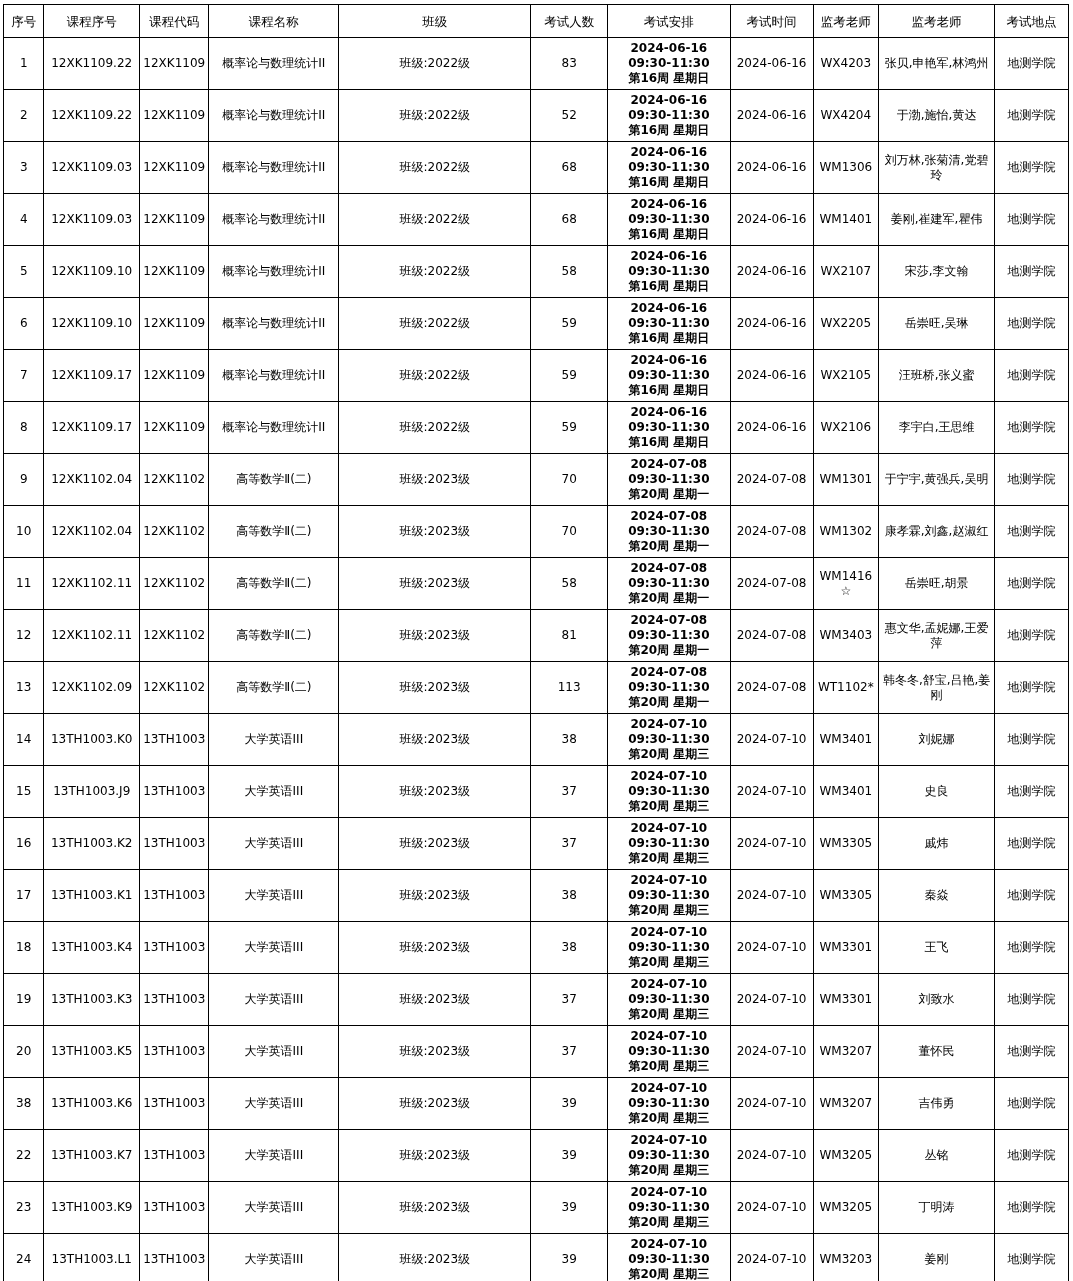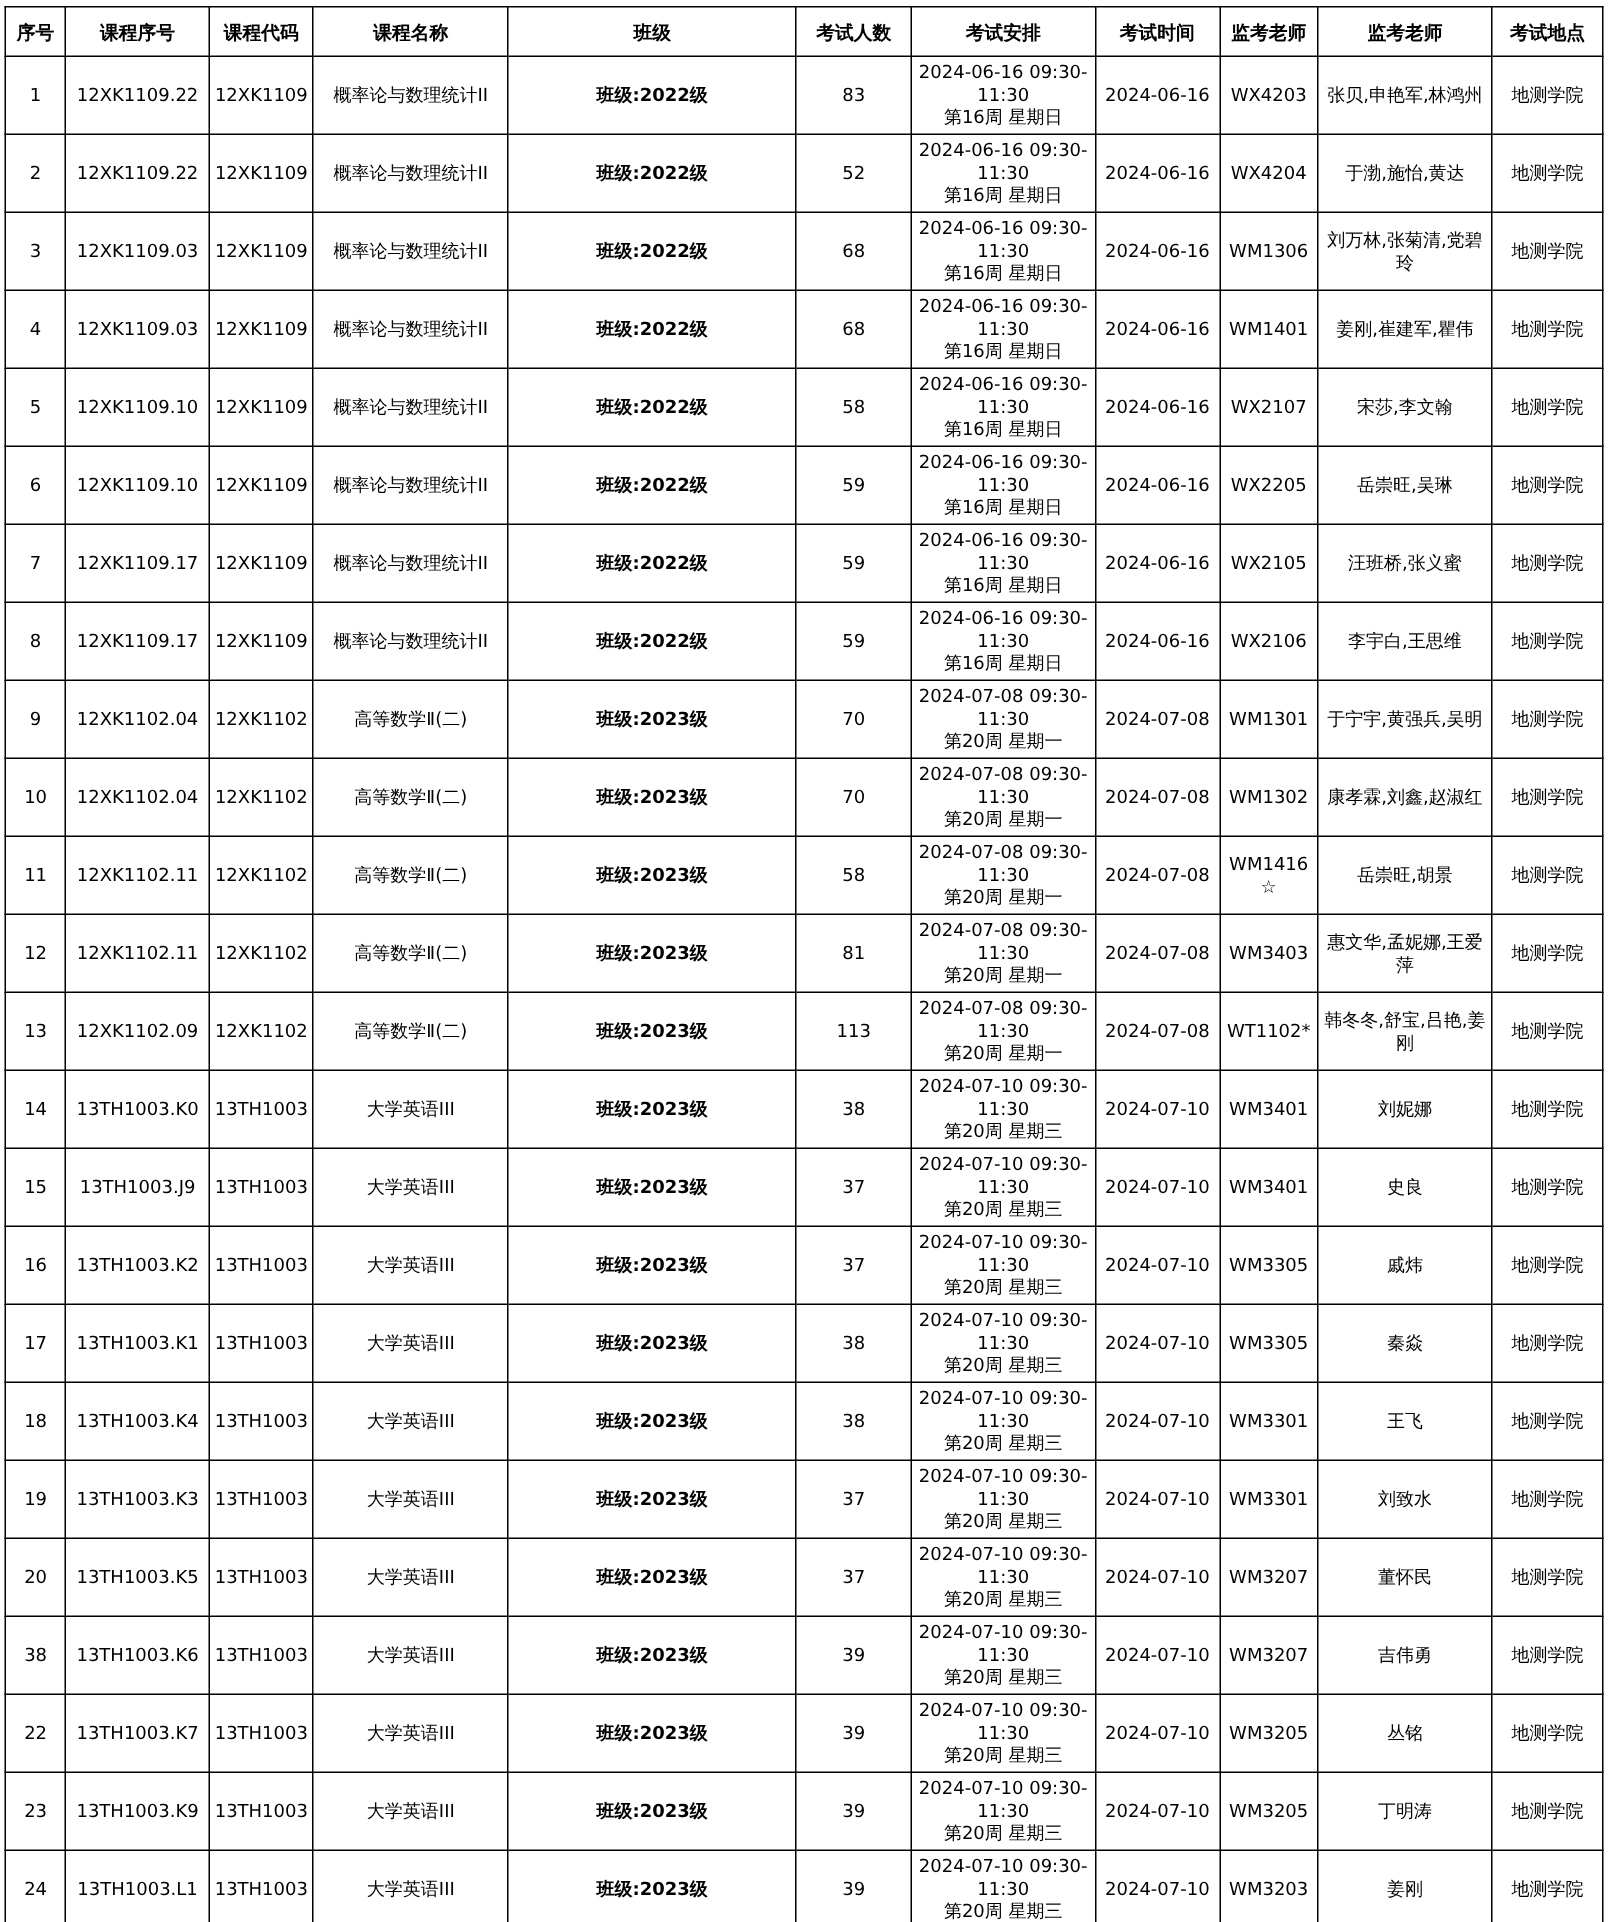--- a/index.html
+++ b/index.html
@@ -26,21 +26,21 @@
     border: 1px solid #000000;
     text-align: center;
     vertical-align: middle;
     font-size: 12px;
     line-height: 15px;
     padding: 3px 2px;
     word-wrap: break-word;
     overflow-wrap: break-word;
   }
   table.exam-table th {
-    font-weight: bold;
+    font-weight: normal;
     height: 26px;
     font-size: 12.5px;
   }
   table.exam-table td {
     height: 38px;
   }
   
   col.c-idx      { width: 39px; }
   col.c-cno      { width: 92px; }
   col.c-ccode    { width: 67px; }
@@ -52,29 +52,29 @@
   col.c-room     { width: 63px; }
   col.c-teacher  { width: 112px; }
   col.c-dept     { width: 71px; }
 
   .cell-multiline {
     white-space: pre-line;
   }
   .arrange-cell {
     font-size: 11.5px;
     line-height: 14px;
+    font-weight: bold;
   }
   .teacher-cell {
     font-size: 12px;
     line-height: 15px;
   }
   .class-cell {
     font-size: 12px;
     line-height: 15px;
-    font-weight: bold;
   }
 </style>
 </head>
 <body>
 
 <div id="sheet">
   <table class="exam-table">
     <colgroup>
       <col class="c-idx">
         <col class="c-cno">

